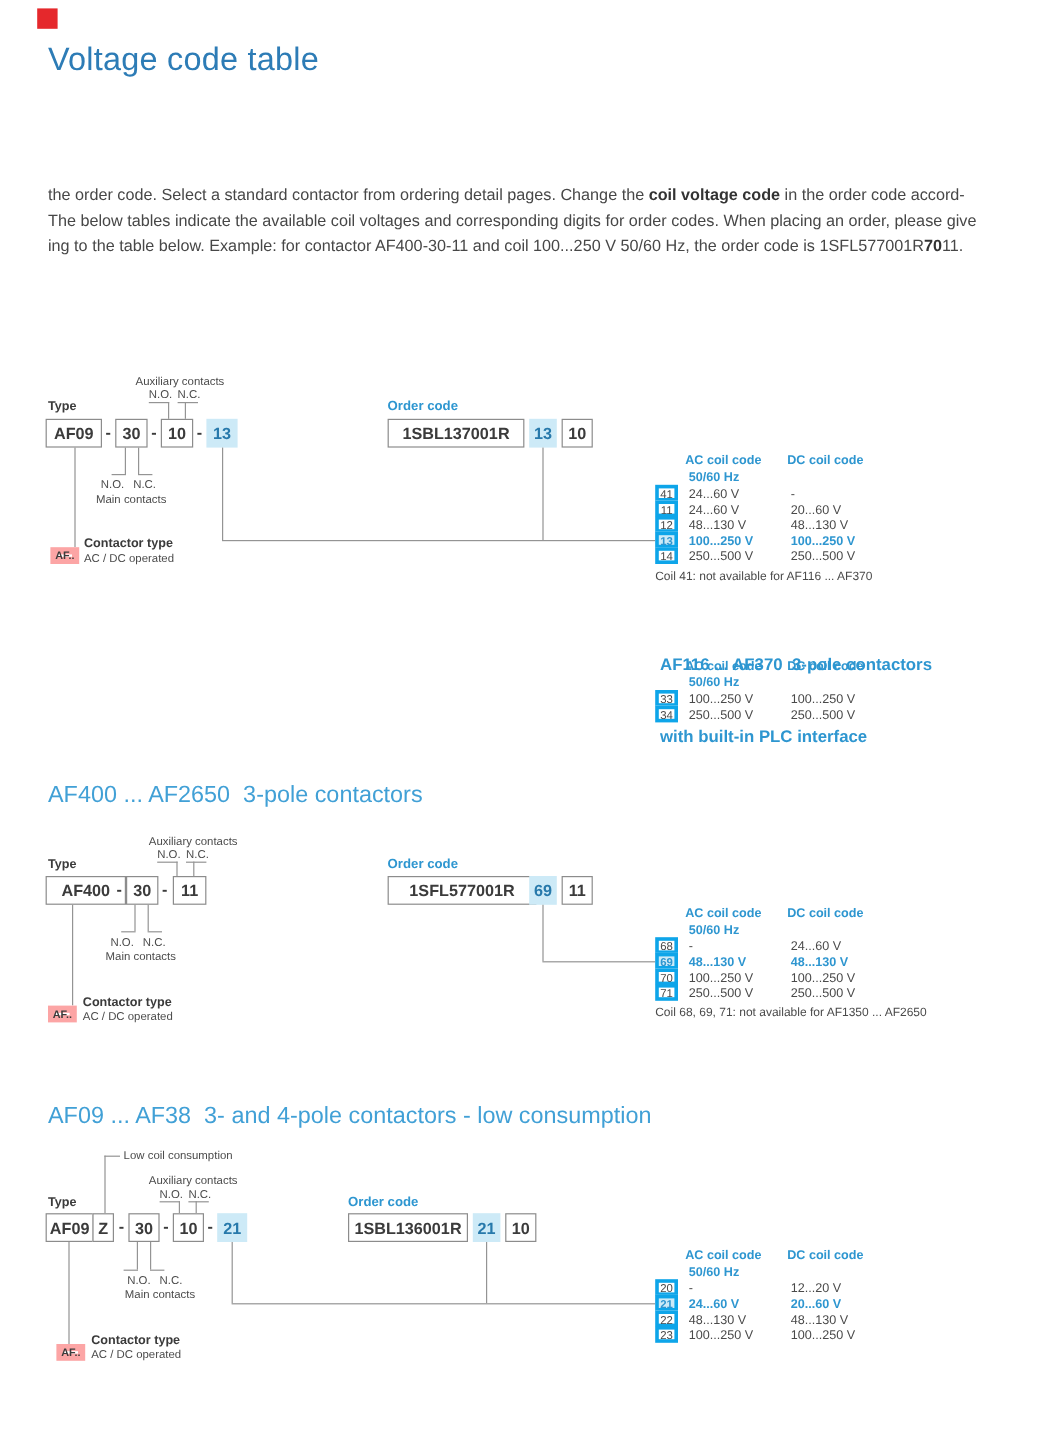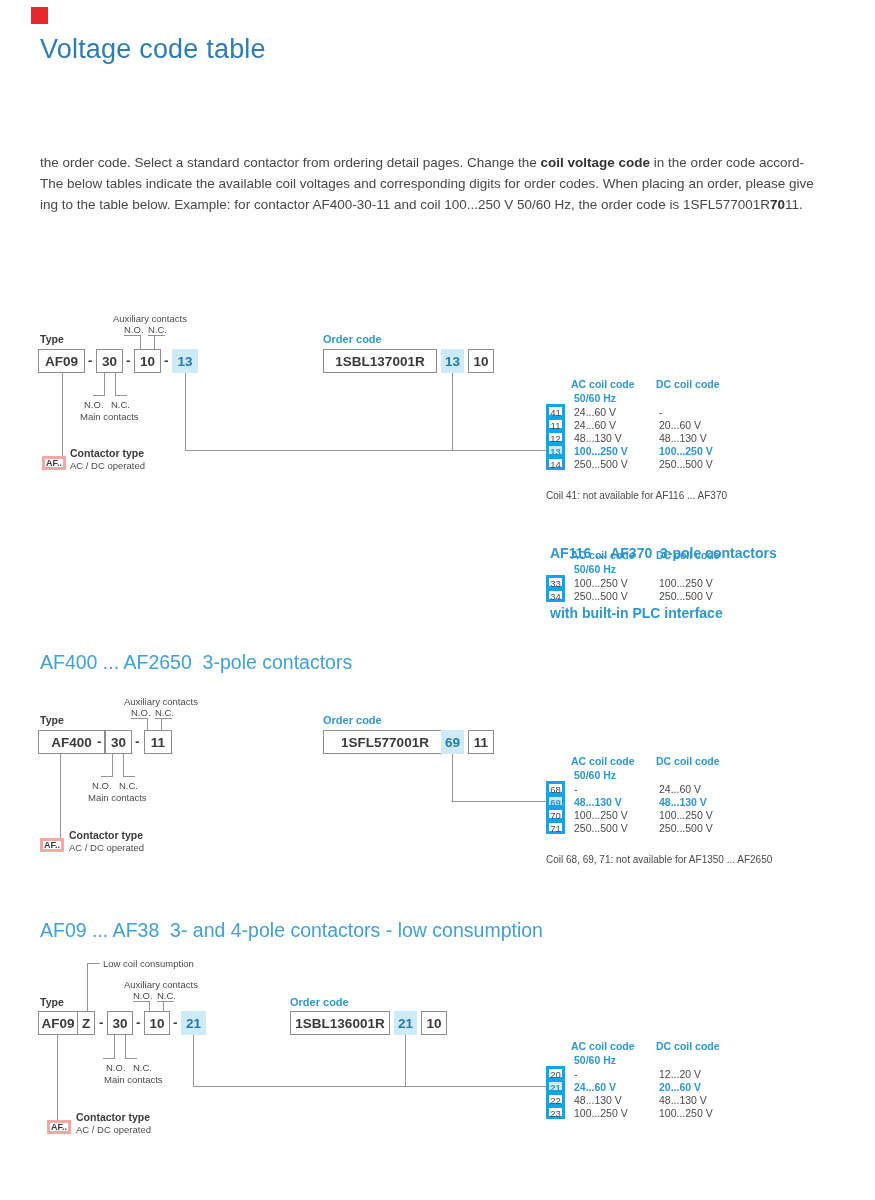--- a/index.html
+++ b/index.html
@@ -18,41 +18,41 @@
   .plch { position:absolute; font-size:14px; font-weight:bold; line-height:20px; color:#2e96d0; white-space:pre; }
 
   
   .dbox { position:absolute; height:24px; border:1px solid #8c8c8c; background:#fff;
           display:flex; align-items:center; justify-content:center;
           font-size:13.5px; font-weight:bold; color:#3b3b3b; }
   .dhl  { position:absolute; height:24px; background:#cdeaf7;
           display:flex; align-items:center; justify-content:center;
           font-size:13.5px; font-weight:bold; color:#2779ab; }
   .ddash{ position:absolute; height:24px; line-height:24px; font-size:13.5px; font-weight:bold; color:#3b3b3b; }
-  .afbox{ position:absolute; width:24px; height:14px; border:3px solid #fca5a5; background:#fff;
+  .afbox{ position:absolute; width:24px; height:14px; border:6px solid #fca5a5; background:#fff;
           display:flex; align-items:center; justify-content:center; font-size:9px; font-weight:bold; color:#3b3b3b; }
   .sl  { position:absolute; font-size:9.5px; color:#4a4a4a; white-space:nowrap; line-height:11px; }
   .slb { position:absolute; font-size:10.5px; font-weight:bold; color:#3b3b3b; white-space:nowrap; }
   .oc  { position:absolute; font-size:11px; font-weight:bold; color:#2e96d0; white-space:nowrap; }
   .vl  { position:absolute; width:1px; background:#949494; }
   .hzl { position:absolute; height:1px; background:#949494; }
 
   
   .coiltable { position:absolute; width:280px; }
   .cth  { display:flex; height:14px; margin-left:25px; font-size:10.5px; font-weight:bold; color:#2e96d0; }
   .cth .h-ac { flex:0 0 85px; }
   .cth2 { height:13px; margin-left:28px; font-size:10.5px; font-weight:bold; color:#2e96d0; }
   .crow { display:flex; height:13px; align-items:center; font-size:10.5px; color:#4a4a4a; }
   .ccode{ flex:0 0 19px; height:14px; margin-top:-1px; border:3px solid #0ea5e9; background:#fff;
           font-size:9.5px; line-height:12px; text-align:center; color:#4a4a4a; }
   .cac  { flex:0 0 76px; margin-left:9px; white-space:nowrap; }
   .cdc  { margin-left:9px; white-space:nowrap; }
   .crow.hl .cac, .crow.hl .cdc { color:#2e96d0; font-weight:bold; }
   .crow.hl .ccode { background:#cdeaf7; color:#2e96d0; font-weight:bold; }
-  .cnote{ margin-top:20px; font-size:10px; color:#4a4a4a; white-space:nowrap; }
+  .cnote{ margin-top:5px; font-size:10px; color:#4a4a4a; white-space:nowrap; }
 </style>
 </head>
 <body>
 
 <div class="page">
 
   <div class="marker"></div>
 
   <div class="title">Voltage code table</div>
 

